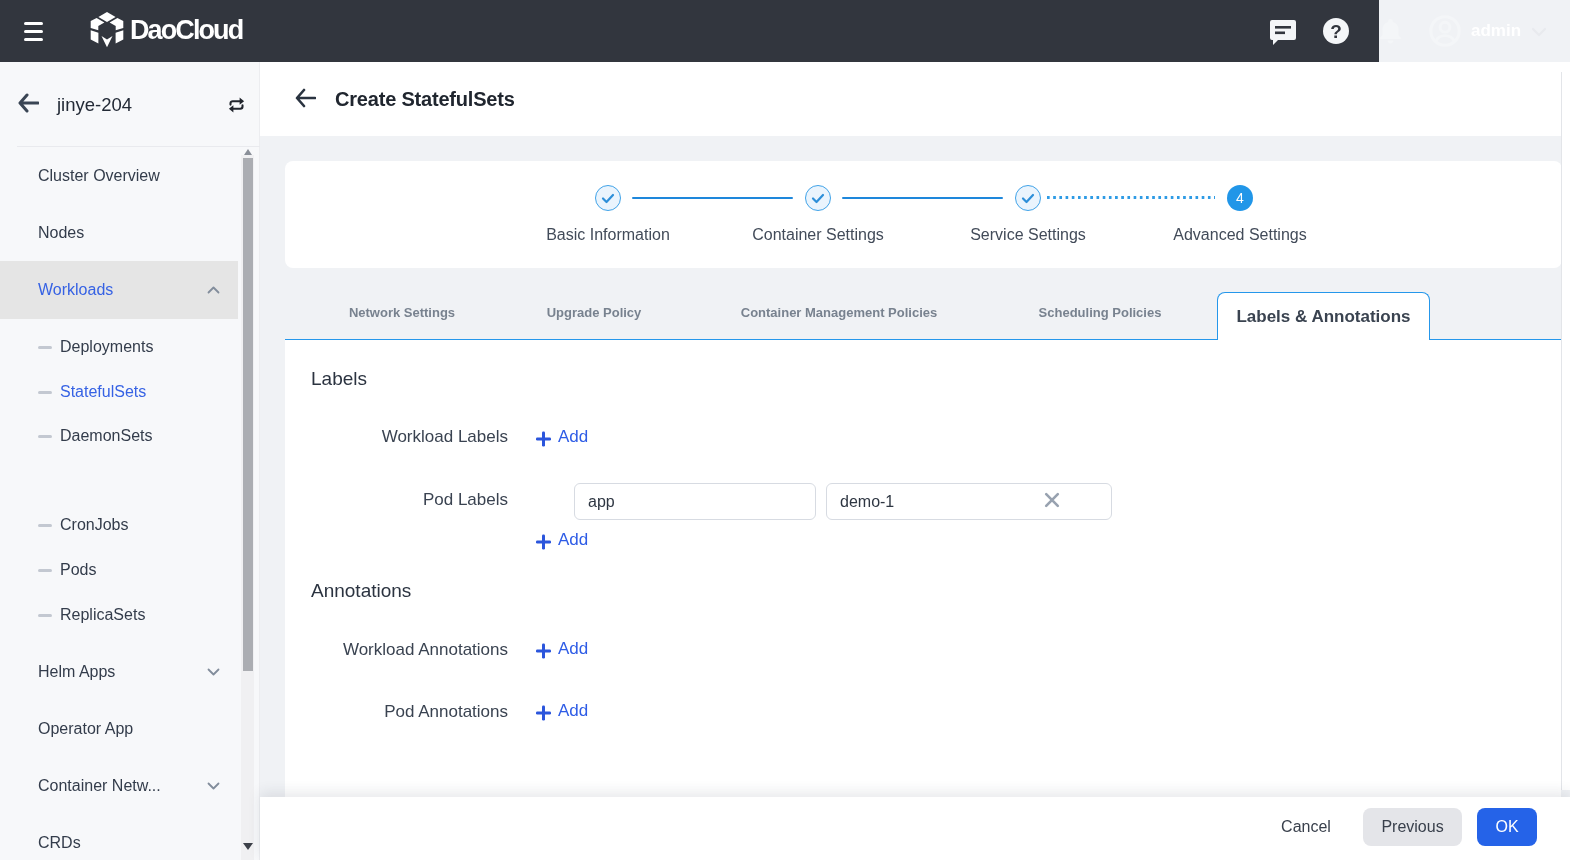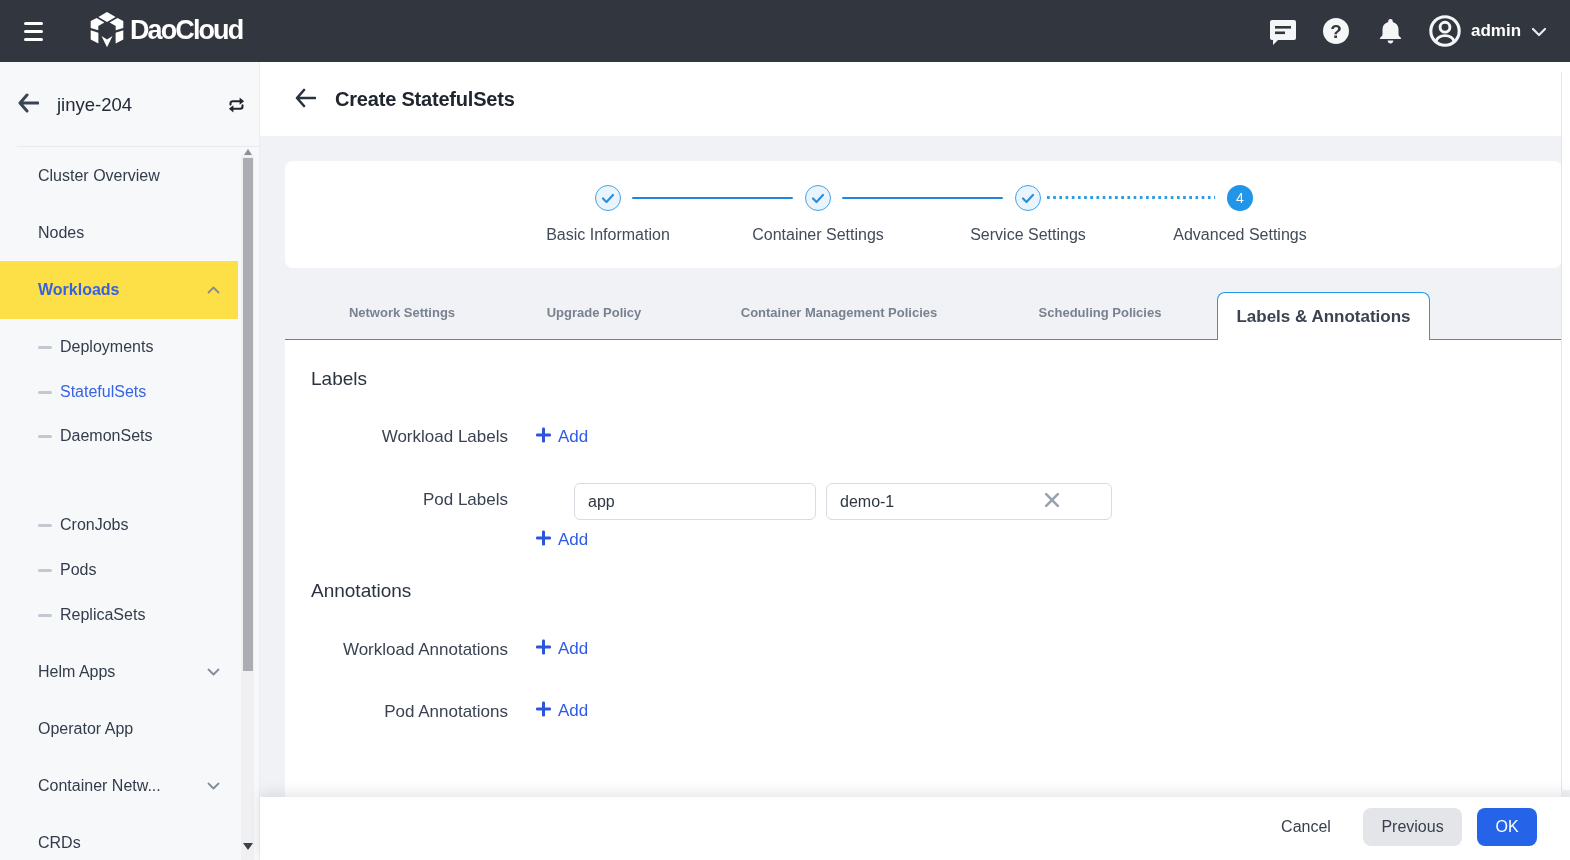--- a/index.html
+++ b/index.html
@@ -1,40 +1,40 @@
 <!DOCTYPE html>
 <html><head>
 <meta charset="utf-8">
 <style>
 * { margin:0; padding:0; box-sizing:border-box; }
 html,body { width:1570px; height:860px; overflow:hidden; font-family:"Liberation Sans", sans-serif; }
 body { position:relative; background:#F0F2F5; }
 
 
-.header { position:absolute; left:0; top:0; width:1570px; height:62px; background:#32363E; }
+.header { position:absolute; left:0; top:0; width:1379px; height:62px; background:#32363E; }
 .burger { position:absolute; left:24px; top:22px; width:19px; height:19px; }
 .burger div { position:absolute; left:0; width:19px; height:3px; background:#fff; border-radius:1.5px; }
 .logo-cube { position:absolute; left:86px; top:6px; }
 .logo-text { position:absolute; left:130px; top:17px; color:#fff; font-size:27px; font-weight:bold; letter-spacing:-1.9px; line-height:27px; }
 .hicon { position:absolute; top:0; }
 .admin { position:absolute; left:1471px; top:21px; color:#fff; font-size:17px; font-weight:600; }
 .hdr-chev { position:absolute; left:1531px; top:26px; }
 
 
 .sidebar { position:absolute; left:0; top:62px; width:260px; height:798px; background:#F7F8FA; border-right:1px solid #ECEDF0; }
 .sb-head { position:absolute; left:0; top:0; width:260px; height:85px; }
 .sb-head::after { content:""; position:absolute; left:17px; right:0; bottom:0; height:1px; background:#E9EAEE; }
 .sb-back { position:absolute; left:17px; top:31px; }
 .sb-title { position:absolute; left:57px; top:32px; font-size:18.5px; color:#232A36; }
 .sb-swap { position:absolute; left:227px; top:34px; }
 .menu-item { position:absolute; left:0; width:238px; height:44px; display:flex; align-items:center; font-size:16px; color:#333C4B; }
 .mi-top { padding-left:38px; }
 .mi-sub { padding-left:60px; }
 .mi-sub::before { content:""; position:absolute; left:38px; top:50%; margin-top:-1px; width:14px; height:3px; background:#C3C8D1; border-radius:1.5px; }
-.mi-active-parent { background:#fde047; color:#3662E4; height:58px;font-weight:bold; }
+.mi-active-parent { background:#e5e5e5; color:#3662E4; height:58px; }
 .mi-blue { color:#3662E4; }
 .mi-chev { position:absolute; left:207px; top:50%; margin-top:-4px; }
 
 .sb-track { position:absolute; left:241px; top:93px; width:13px; height:705px; background:#F0F0F2; }
 .sb-thumb { position:absolute; left:243px; top:96px; width:10px; height:513px; background:#ABADB2; }
 .sb-up { position:absolute; left:244px; top:87px; width:0; height:0; border-left:4.5px solid transparent; border-right:4.5px solid transparent; border-bottom:6px solid #8A8F98; }
 .sb-down { position:absolute; left:243px; top:781px; width:0; height:0; border-left:5px solid transparent; border-right:5px solid transparent; border-top:7px solid #3C4049; }
 
 
 .main { position:absolute; left:260px; top:62px; width:1310px; height:798px; background:#F0F2F5; }
@@ -53,21 +53,21 @@
 
 
 .tabbar-line { position:absolute; left:25px; top:277px; width:1276px; height:1px; background:#2597EB; }
 .tab { position:absolute; top:243px; transform:translateX(-50%); font-size:13px; font-weight:bold; color:#78828F; white-space:nowrap; }
 .tab-active { position:absolute; left:957px; top:230px; width:213px; height:48px; background:#fff; border:1px solid #2597EB; border-bottom:none; border-radius:8px 8px 0 0; display:flex; align-items:center; justify-content:center; font-size:17px; font-weight:bold; color:#3A4350; }
 
 
 .panel { position:absolute; left:25px; top:278px; width:1276px; height:457px; background:#fff; }
 .sec-h { position:absolute; left:26px; font-size:19px; font-weight:500; color:#2B3340; }
 .form-label { position:absolute; width:223px; text-align:right; font-size:17px; color:#3A4351; }
-.addlink { position:absolute; display:flex; align-items:flex-start; color:#2E5CE6; font-size:17px; }
+.addlink { position:absolute; display:flex; align-items:flex-end; color:#2E5CE6; font-size:17px; }
 .addlink svg.plus { margin-right:7px; }
 .inp { position:absolute; height:37px; border:1px solid #D7DBE2; border-radius:6px; background:#fff; font-size:16px; color:#2E3642; line-height:35px; padding-left:13px;margin-left:41px; }
 .xmark { position:absolute; }
 
 
 .footer { position:absolute; left:0; top:735px; width:1310px; height:63px; background:#fff; box-shadow:0 -5px 12px rgba(40,50,70,0.10); }
 .btn { position:absolute; top:11px; height:38px; border-radius:8px; font-size:16px; display:flex; align-items:center; justify-content:center; }
 .btn-cancel { left:1016px; width:60px; color:#39404C; }
 .btn-prev { left:1103px; width:99px; background:#E4E5E9; color:#39404C; }
 .btn-ok { left:1217px; width:60px; background:#2563E8; color:#fff; }

